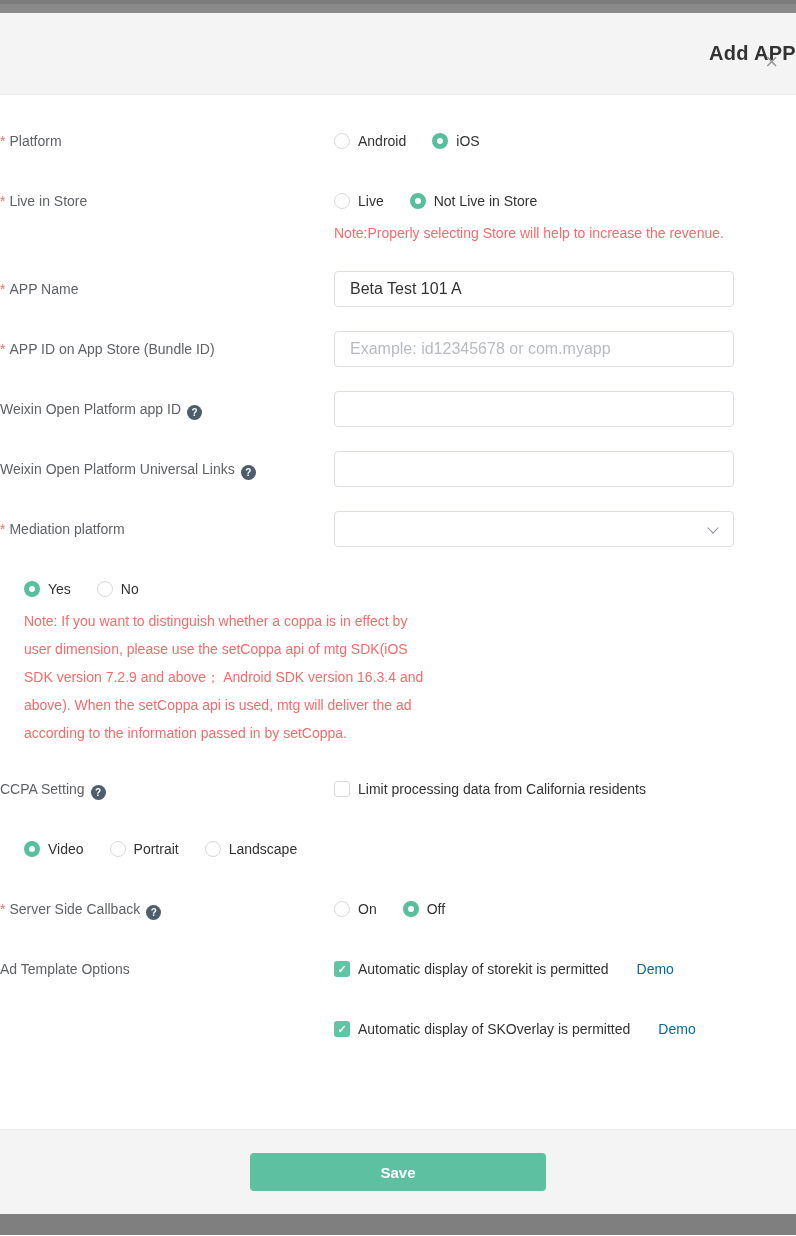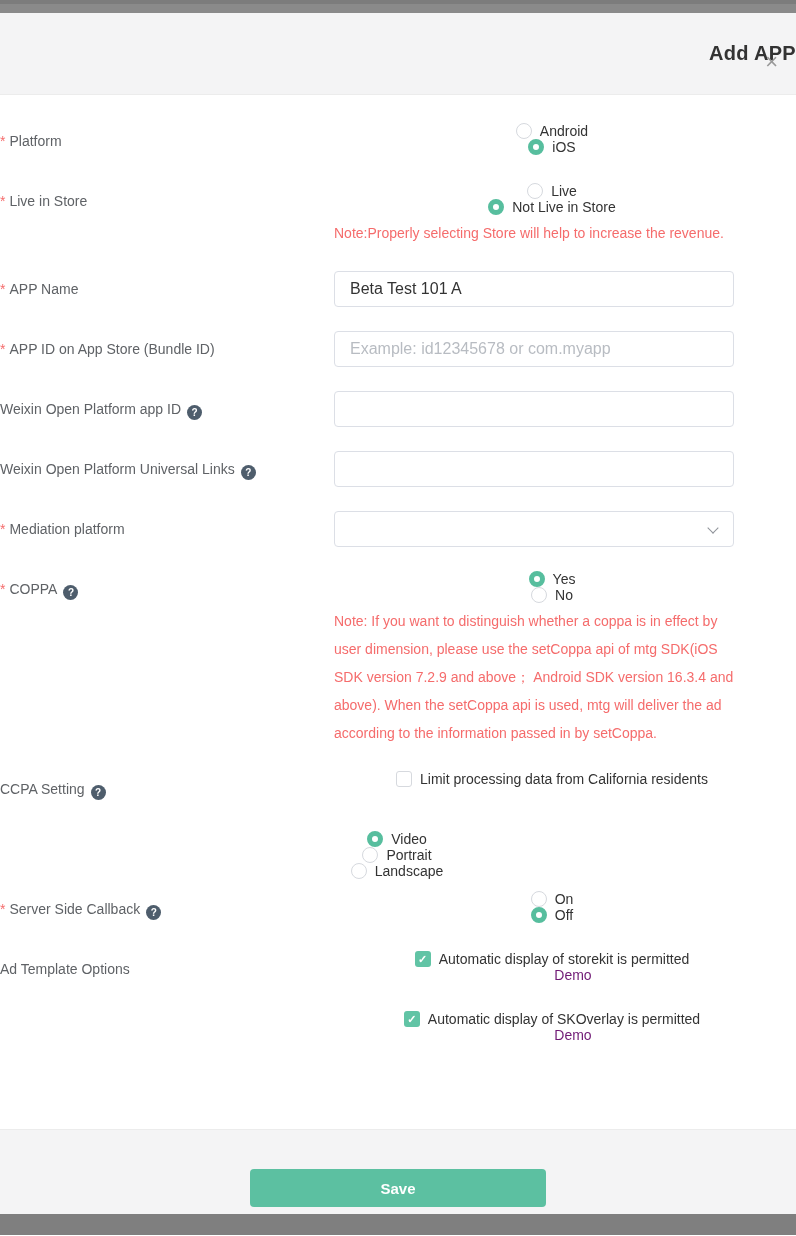--- a/index.html
+++ b/index.html
@@ -31,21 +31,21 @@
   }
   .req { color:#f56c6c; margin-right:4px; }
   .help-icon {
     display:inline-flex; width:15px; height:15px; border-radius:50%;
     background:#4e5d6c; color:#fff; font-size:10px; font-weight:700;
     align-items:center; justify-content:center; margin-left:6px;
     vertical-align:-2px; line-height:15px;
   }
   .row-control { margin-left:24px; flex:1; }
 
-  .ctl-line { display:flex; align-items:center; height:36px;flex-direction:column; }
+  .ctl-line { display:flex; align-items:center; height:36px; }
   .radio-item { display:flex; align-items:center; margin-right:26px; cursor:pointer; }
   .radio { width:16px; height:16px; border-radius:50%; flex:none; background:#fff; }
   .radio.checked { border:5px solid #57be9e; }
   .radio.unchecked { border:1px solid #d6d9de; }
   .opt-label { margin-left:8px; font-size:14px; color:#333; }
 
   .checkbox {
     width:16px; height:16px; border-radius:3px; flex:none;
     display:flex; align-items:center; justify-content:center;
   }
@@ -64,26 +64,26 @@
   .select-box {
     position:relative; width:400px; height:36px; border:1px solid #dcdfe6;
     border-radius:4px; background:#fff; cursor:pointer;
   }
   .chevron {
     position:absolute; right:16px; top:12px; width:8px; height:8px;
     border-right:1.5px solid #8f9399; border-bottom:1.5px solid #8f9399;
     transform:rotate(45deg);
   }
 
-  .demo-link { margin-left:16px; font-size:14px; color:#701a75; text-decoration:none; cursor:pointer; }
+  .demo-link { margin-left:2px; font-size:14px; color:#0369a1; text-decoration:none; cursor:pointer; }
   .sub-line { margin-top:24px; }
 
   .modal-footer {
     height:85px; background:#f4f4f5; border-top:1px solid #ececec;
-    display:flex; justify-content:center; align-items:flex-start; padding-top:39px;
+    display:flex; justify-content:center; align-items:flex-start; padding-top:23px;
   }
   .save-btn {
     width:296px; height:38px; background:#5cc0a1; border:none; border-radius:4px;
     color:#fff; font-size:15px; font-weight:700; cursor:pointer;
     font-family:"Liberation Sans", sans-serif;
   }
 </style>
 </head>
 <body>
 
@@ -175,23 +175,20 @@
     </div>
     <div class="row-control">
       <div class="select-box">
         <span></span>
         <span class="chevron"></span>
       </div>
     </div>
   </div>
 
   <div class="form-row">
-    <div class="row-label">
-      <span class="req">*</span><span>COPPA</span><span class="help-icon">?</span>
-    </div>
     <div class="row-control">
       <div class="ctl-line">
         <label class="radio-item">
           <span class="radio checked"></span>
           <span class="opt-label">Yes</span>
         </label>
         <label class="radio-item">
           <span class="radio unchecked"></span>
           <span class="opt-label">No</span>
         </label>

